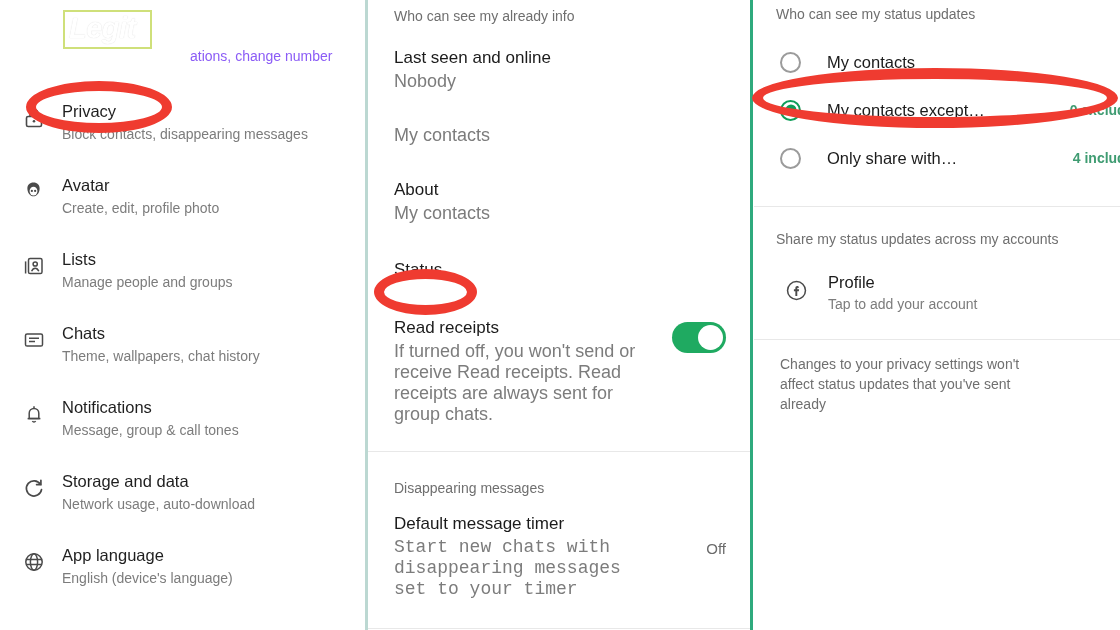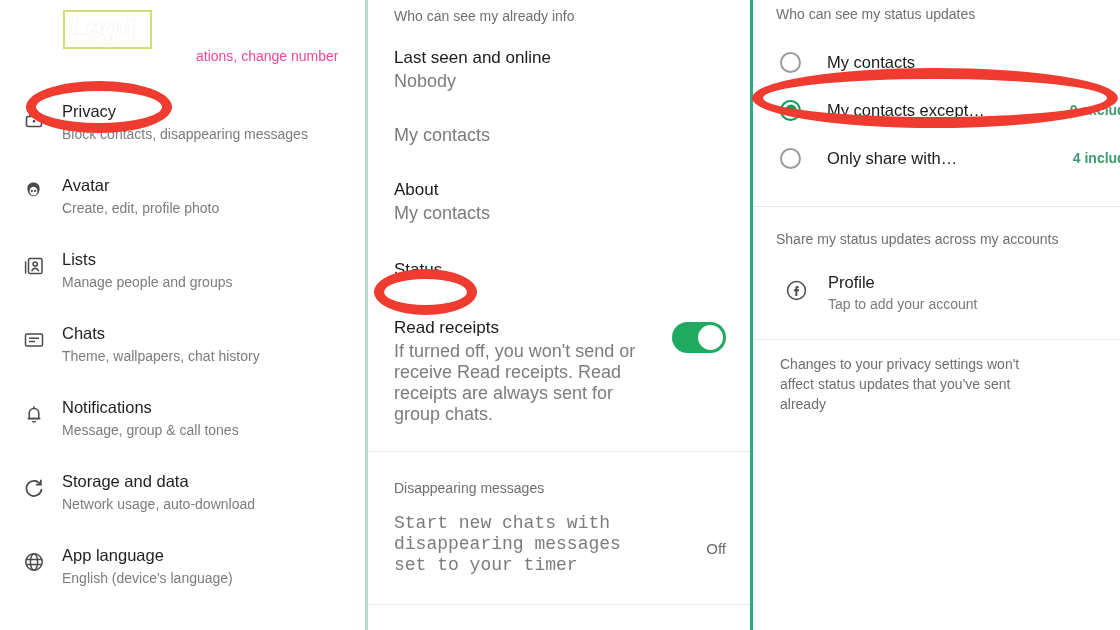--- a/index.html
+++ b/index.html
@@ -106,23 +106,22 @@
     top: 40px;
     left: 0;
     width: 366px;
     height: 40px;
   }
   #row-account .row-sub-partial {
     position: absolute;
     left: 190px;
     top: 8px;
     font-size: 14px;
-    color: #ec4899;
+    color: #8b5cf6;
     white-space: nowrap;
-    margin-left: 6px;
   }
 
   #left-rows { position: absolute; top: 88px; left: 0; width: 366px; }
 
   
   .mid-section { padding: 0 26px; }
   .section-caption {
     font-size: 14px;
     color: #6f6f6f;
     line-height: 20px;
@@ -421,20 +420,21 @@
 
     <div class="hr-light" style="margin-top:26px;"></div>
 
     <div class="mid-section" style="padding-top:26px;">
       <div class="section-caption">Disappearing messages</div>
     </div>
 
     <div class="mid-section" style="padding-top:14px;">
       <div class="row-with-value">
         <div>
+          <div class="mid-title">Default message timer</div>
           <div class="mid-sub" style="max-width:250px;font-family:Liberation Mono, monospace;">Start new chats with disappearing messages set to your timer</div>
         </div>
         <div class="row-value">Off</div>
       </div>
     </div>
 
     <div class="hr-light" style="margin-top:28px;"></div>
 
     <div class="mid-section" style="padding-top:38px;">
       

